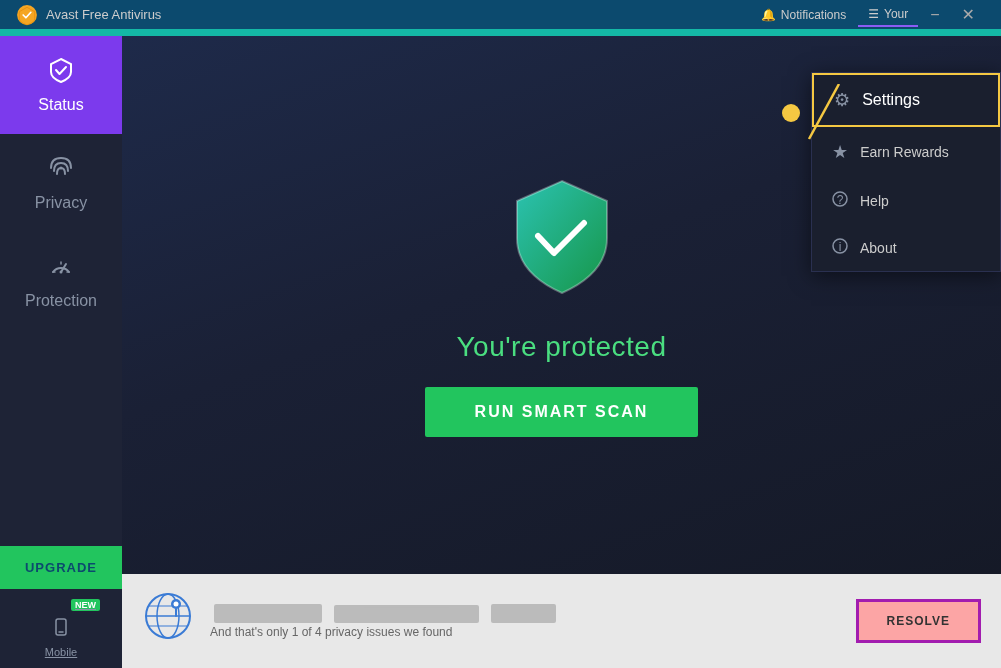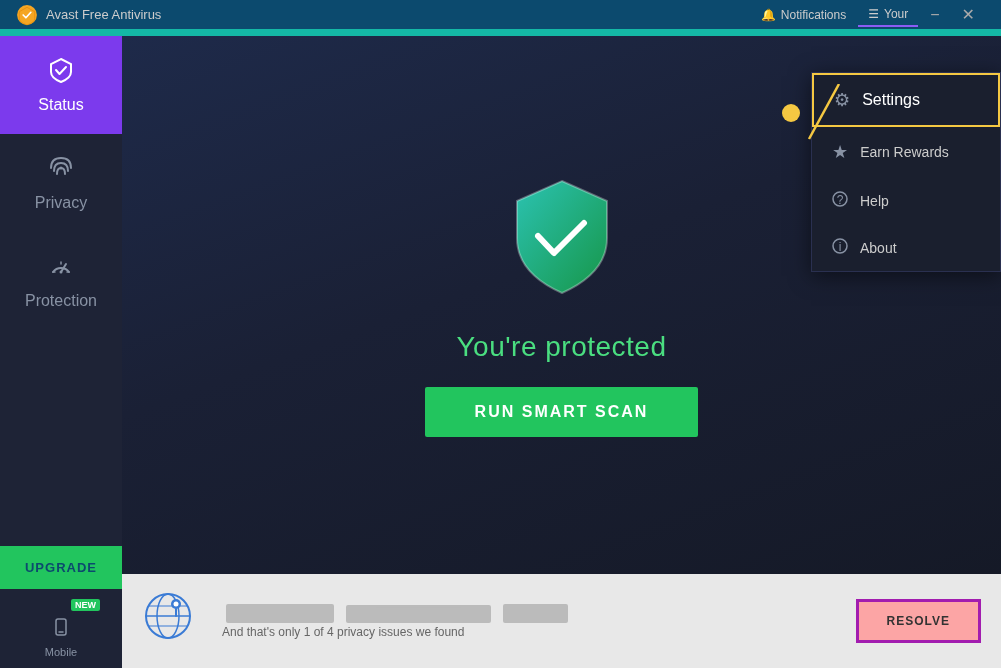--- a/index.html
+++ b/index.html
@@ -49,21 +49,21 @@
 
     
     .upgrade-btn {
       margin-top: auto; width: 100%; background: #22c55e;
       border: none; color: #0c4a6e; font-size: 13px; font-weight: bold;
       padding: 14px 0; cursor: pointer; letter-spacing: 1px;
     }
     .mobile-item {
       width: 100%; display: flex; flex-direction: column;
       align-items: center; padding: 10px; cursor: pointer;
-      color: #8892a4; gap: 4px; background: #1e2336;
+      color: #8892a4; gap: 4px; background: #1e2336; text-decoration: underline;
     }
     .mobile-item .icon { font-size: 20px; }
     .mobile-item .label { font-size: 11px; }
     .new-badge {
       background: #22c55e; color: #fff; font-size: 9px;
       padding: 1px 4px; border-radius: 2px; font-weight: bold;
       align-self: flex-end; margin-right: 12px; margin-bottom: 2px;
     }
 
     
@@ -88,21 +88,21 @@
 
     .scan-btn {
       background: #22c55e; border: none; color: #fff;
       font-size: 16px; font-weight: bold; letter-spacing: 2px;
       padding: 16px 50px; cursor: pointer; border-radius: 2px;
     }
 
     
     .bottom-banner {
       background: #e8e8e8; display: flex; align-items: center;
-      padding: 16px 20px; gap: 28px; min-height: 80px;
+      padding: 16px 20px; gap: 16px; min-height: 80px;
     }
     .banner-globe { font-size: 44px; color: #3a7bd5; position: relative; }
     .banner-text { flex: 1; }
     .banner-title { font-size: 15px; color: #333; margin-bottom: 4px; }
     .banner-title span { background: #bbb; color: transparent; padding: 2px 8px; margin: 0 4px; border-radius: 2px; font-size: 13px; }
     .banner-sub { font-size: 12px; color: #666; }
     .resolve-btn {
       background: #fca5a5; border: 3px solid #a21caf; color: #333;
       font-size: 12px; font-weight: bold; padding: 12px 28px;
       cursor: pointer; letter-spacing: 1px;

